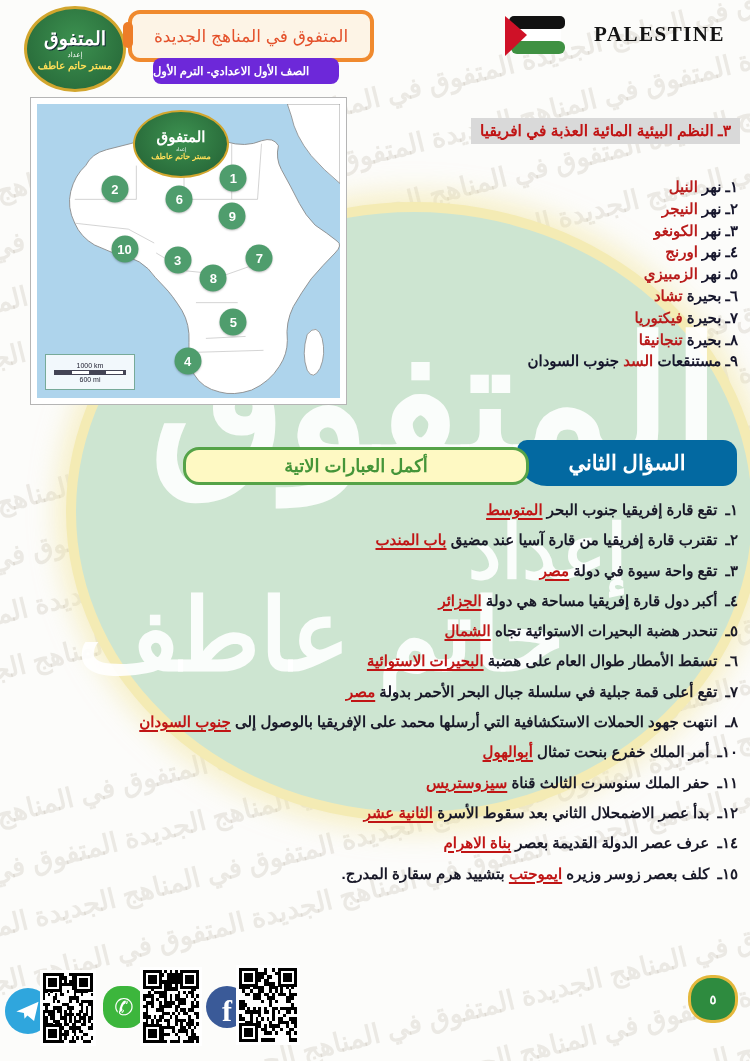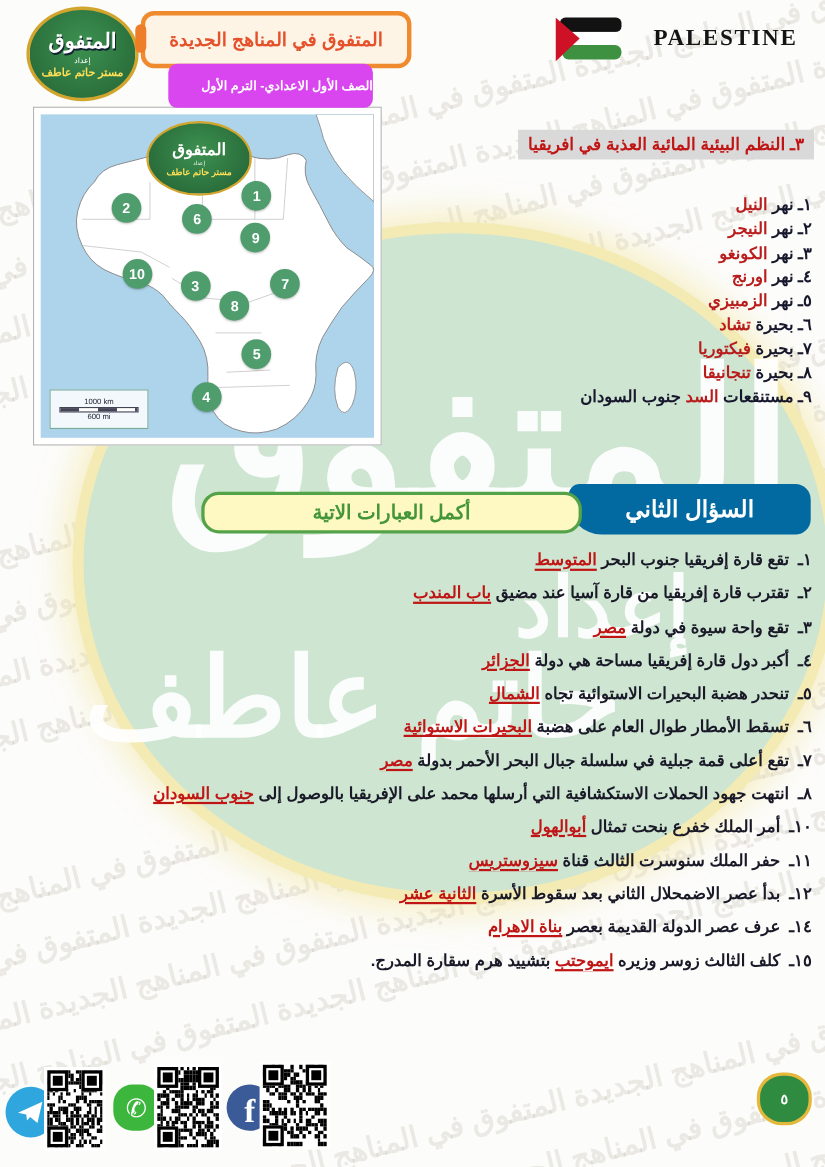--- a/index.html
+++ b/index.html
@@ -23,23 +23,23 @@
               border:3px solid #d2a62e;border-radius:50%;display:flex;flex-direction:column;
               align-items:center;justify-content:center;text-align:center;color:#fff;}
   .logo-title{font-size:19px;font-weight:bold;text-shadow:1px 1px 0 #123;}
   .logo-prep{font-size:7px;margin:1px 0;}
   .logo-name{font-size:10px;font-weight:bold;color:#ffdf57;}
   .banner{position:absolute;left:128px;top:10px;width:238px;height:44px;z-index:6;
           background:#fdf4e6;border:4px solid #f08a2e;border-radius:12px;
           display:flex;align-items:center;justify-content:center;}
   .banner::before{content:"";position:absolute;left:-9px;top:8px;width:10px;height:26px;
           background:#ed7d28;border-radius:5px;}
-  .banner-title{color:#e4512b;font-weight:bold;font-size:17px;}
-  .banner-sub{position:absolute;left:153px;top:58px;width:186px;height:40px;z-index:6;
-          background:#d946ef;border-radius:8px;display:flex;align-items:center;justify-content:flex-end;}
+  .banner-title{color:#e4512b;font-weight:normal;font-size:17px;}
+  .banner-sub{position:absolute;left:153px;top:58px;width:186px;height:26px;z-index:6;
+          background:#6d28d9;border-radius:8px;display:flex;align-items:center;justify-content:flex-start;}
   .banner-sub span{color:#fff;font-weight:bold;font-size:11.5px;}
   .flag{position:absolute;left:505px;top:12px;width:62px;height:50px;z-index:6;}
   .fp-text{position:absolute;left:574px;top:22px;z-index:6;color:#141414;
            font-family:"Liberation Serif",serif;font-weight:bold;font-size:21px;
            letter-spacing:1.5px;line-height:1.15;}
   .fp-text .l2{margin-left:20px;}
   
   .map{position:absolute;left:30px;top:97px;width:317px;height:308px;z-index:5;
        background:#fff;border:1px solid #b5b5b5;padding:6px;box-sizing:border-box;}
   .sea{position:relative;width:100%;height:100%;background:#aed4ec;overflow:hidden;}
@@ -221,21 +221,21 @@
       <div class="st-row"><span class="st-num">٣ـ </span><span>تقع واحة سيوة في دولة </span><span class="ans">مصر</span></div>
       <div class="st-row"><span class="st-num">٤ـ </span><span>أكبر دول قارة إفريقيا مساحة هي دولة </span><span class="ans">الجزائر</span></div>
       <div class="st-row"><span class="st-num">٥ـ </span><span>تنحدر هضبة البحيرات الاستوائية تجاه </span><span class="ans">الشمال</span></div>
       <div class="st-row"><span class="st-num">٦ـ </span><span>تسقط الأمطار طوال العام على هضبة </span><span class="ans">البحيرات الاستوائية</span></div>
       <div class="st-row"><span class="st-num">٧ـ </span><span>تقع أعلى قمة جبلية في سلسلة جبال البحر الأحمر بدولة </span><span class="ans">مصر</span></div>
       <div class="st-row"><span class="st-num">٨ـ </span><span>انتهت جهود الحملات الاستكشافية التي أرسلها محمد على الإفريقيا بالوصول إلى </span><span class="ans">جنوب السودان</span></div>
       <div class="st-row"><span class="st-num">١٠ـ </span><span>أمر الملك خفرع بنحت تمثال </span><span class="ans">أبوالهول</span></div>
       <div class="st-row"><span class="st-num">١١ـ </span><span>حفر الملك سنوسرت الثالث قناة </span><span class="ans">سيزوستريس</span></div>
       <div class="st-row"><span class="st-num">١٢ـ </span><span>بدأ عصر الاضمحلال الثاني بعد سقوط الأسرة </span><span class="ans">الثانية عشر</span></div>
       <div class="st-row"><span class="st-num">١٤ـ </span><span>عرف عصر الدولة القديمة بعصر </span><span class="ans">بناة الاهرام</span></div>
-      <div class="st-row"><span class="st-num">١٥ـ </span><span>كلف الثالث زوسر وزيره </span><span class="ans">ايموحتب</span><span> بتشييد هرم سقارة المدرج.</span></div>
+      <div class="st-row"><span class="st-num">١٥ـ </span><span>كلف بعصر زوسر وزيره </span><span class="ans">ايموحتب</span><span> بتشييد هرم سقارة المدرج.</span></div>
     </div>
 
   <div class="icon-circle" id="tg">
     <svg viewBox="0 0 24 24" width="28" height="28">
       <path d="M2 12.5 L21 4 L17.2 20.5 L11.5 15.8 L9 18.6 L8.5 13.8 Z" fill="#ffffff"></path>
     </svg>
   </div>
   <div class="qr" id="qr1">
       <i></i>
       <i class="on"></i>

